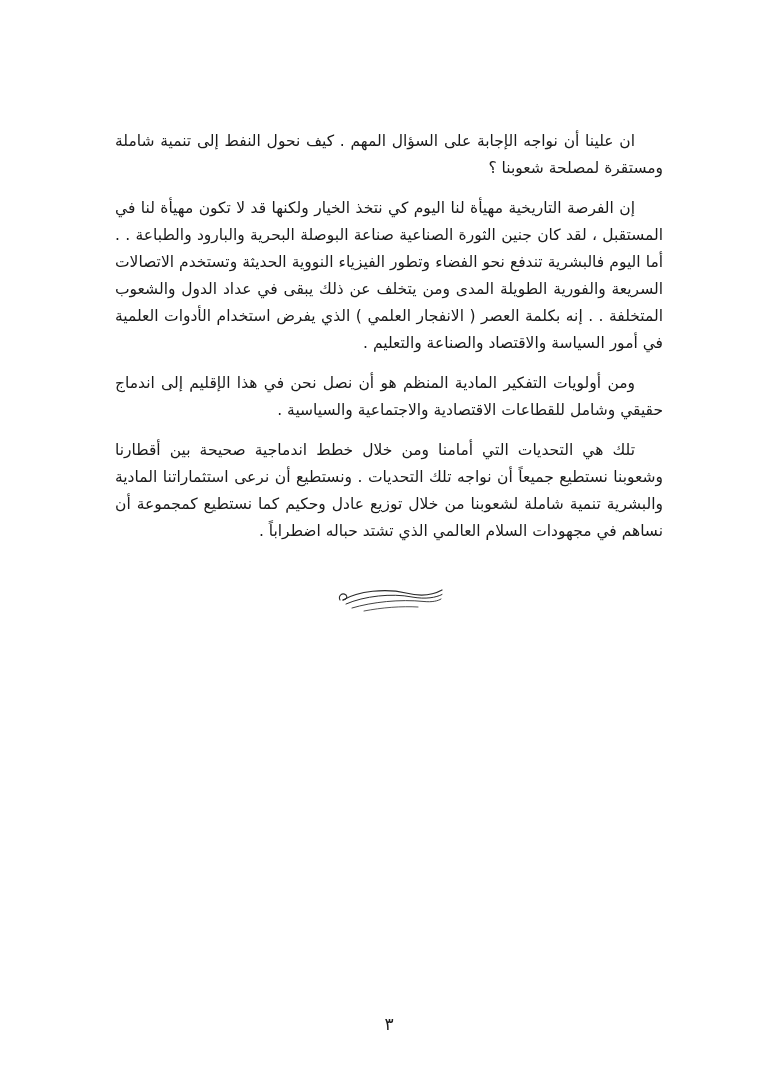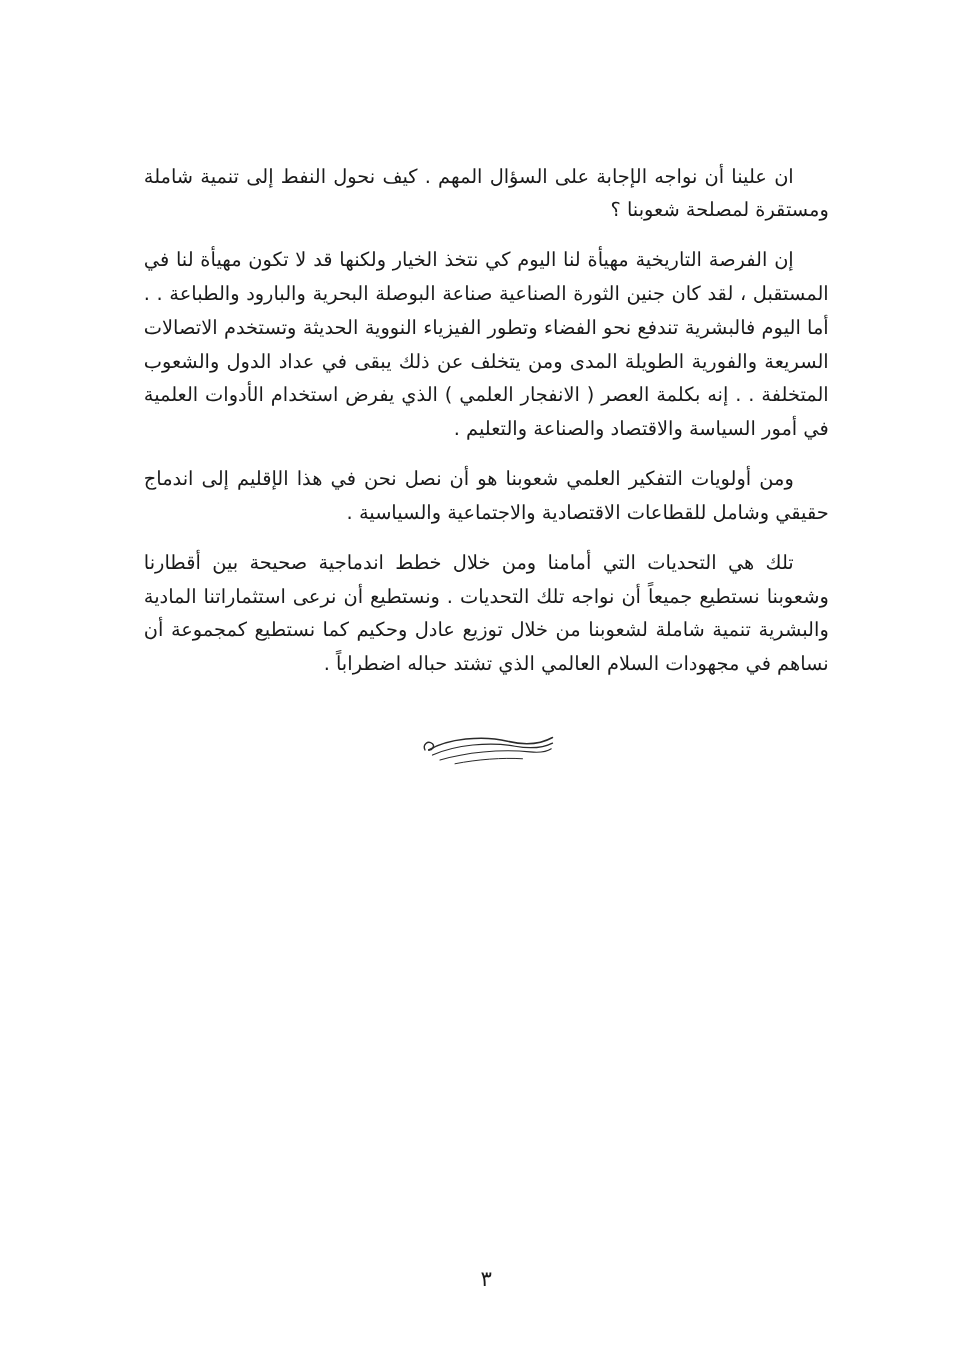--- a/index.html
+++ b/index.html
@@ -57,21 +57,21 @@
 <body>
 
 <div class="page">
 
   <div class="text-block">
 
     <p class="para">ان علينا أن نواجه الإجابة على السؤال المهم . كيف نحول النفط إلى تنمية شاملة ومستقرة لمصلحة شعوبنا ؟</p>
 
     <p class="para">إن الفرصة التاريخية مهيأة لنا اليوم كي نتخذ الخيار ولكنها قد لا تكون مهيأة لنا في المستقبل ، لقد كان جنين الثورة الصناعية صناعة البوصلة البحرية والبارود والطباعة . . أما اليوم فالبشرية تندفع نحو الفضاء وتطور الفيزياء النووية الحديثة وتستخدم الاتصالات السريعة والفورية الطويلة المدى ومن يتخلف عن ذلك يبقى في عداد الدول والشعوب المتخلفة . . إنه بكلمة العصر ( الانفجار العلمي ) الذي يفرض استخدام الأدوات العلمية في أمور السياسة والاقتصاد والصناعة والتعليم .</p>
 
-    <p class="para">ومن أولويات التفكير العلمي شعوبنا هو أن نصل نحن في هذا الإقليم إلى اندماج حقيقي وشامل للقطاعات الاقتصادية والاجتماعية والسياسية .</p>
+    <p class="para">ومن أولويات التفكير المادية المنظم هو أن نصل نحن في هذا الإقليم إلى اندماج حقيقي وشامل للقطاعات الاقتصادية والاجتماعية والسياسية .</p>
 
     <p class="para">تلك هي التحديات التي أمامنا ومن خلال خطط اندماجية صحيحة بين أقطارنا وشعوبنا نستطيع جميعاً أن نواجه تلك التحديات . ونستطيع أن نرعى استثماراتنا المادية والبشرية تنمية شاملة لشعوبنا من خلال توزيع عادل وحكيم كما نستطيع كمجموعة أن نساهم في مجهودات السلام العالمي الذي تشتد حباله اضطراباً .</p>
 
     <div class="flourish-wrap">
       <svg width="110" height="32" viewBox="0 0 110 32" aria-hidden="true">
         <g fill="none" stroke="#2a2a2a" stroke-linecap="round">
           <path d="M6 17 C 4 13, 8 9, 12 12 C 14 14, 12 17, 9 17" stroke-width="1.1"></path>
           <path d="M9 17 C 24 8, 52 5, 72 10 C 86 13.5, 99 12, 108 7" stroke-width="1.2"></path>
           <path d="M12 21 C 30 13, 58 10, 78 14 C 92 16.5, 102 14.5, 108 11.5" stroke-width="1.0"></path>
           <path d="M18 25 C 38 19, 66 16, 90 18.5 C 98 19.3, 104 18, 107 16" stroke-width="0.9"></path>

